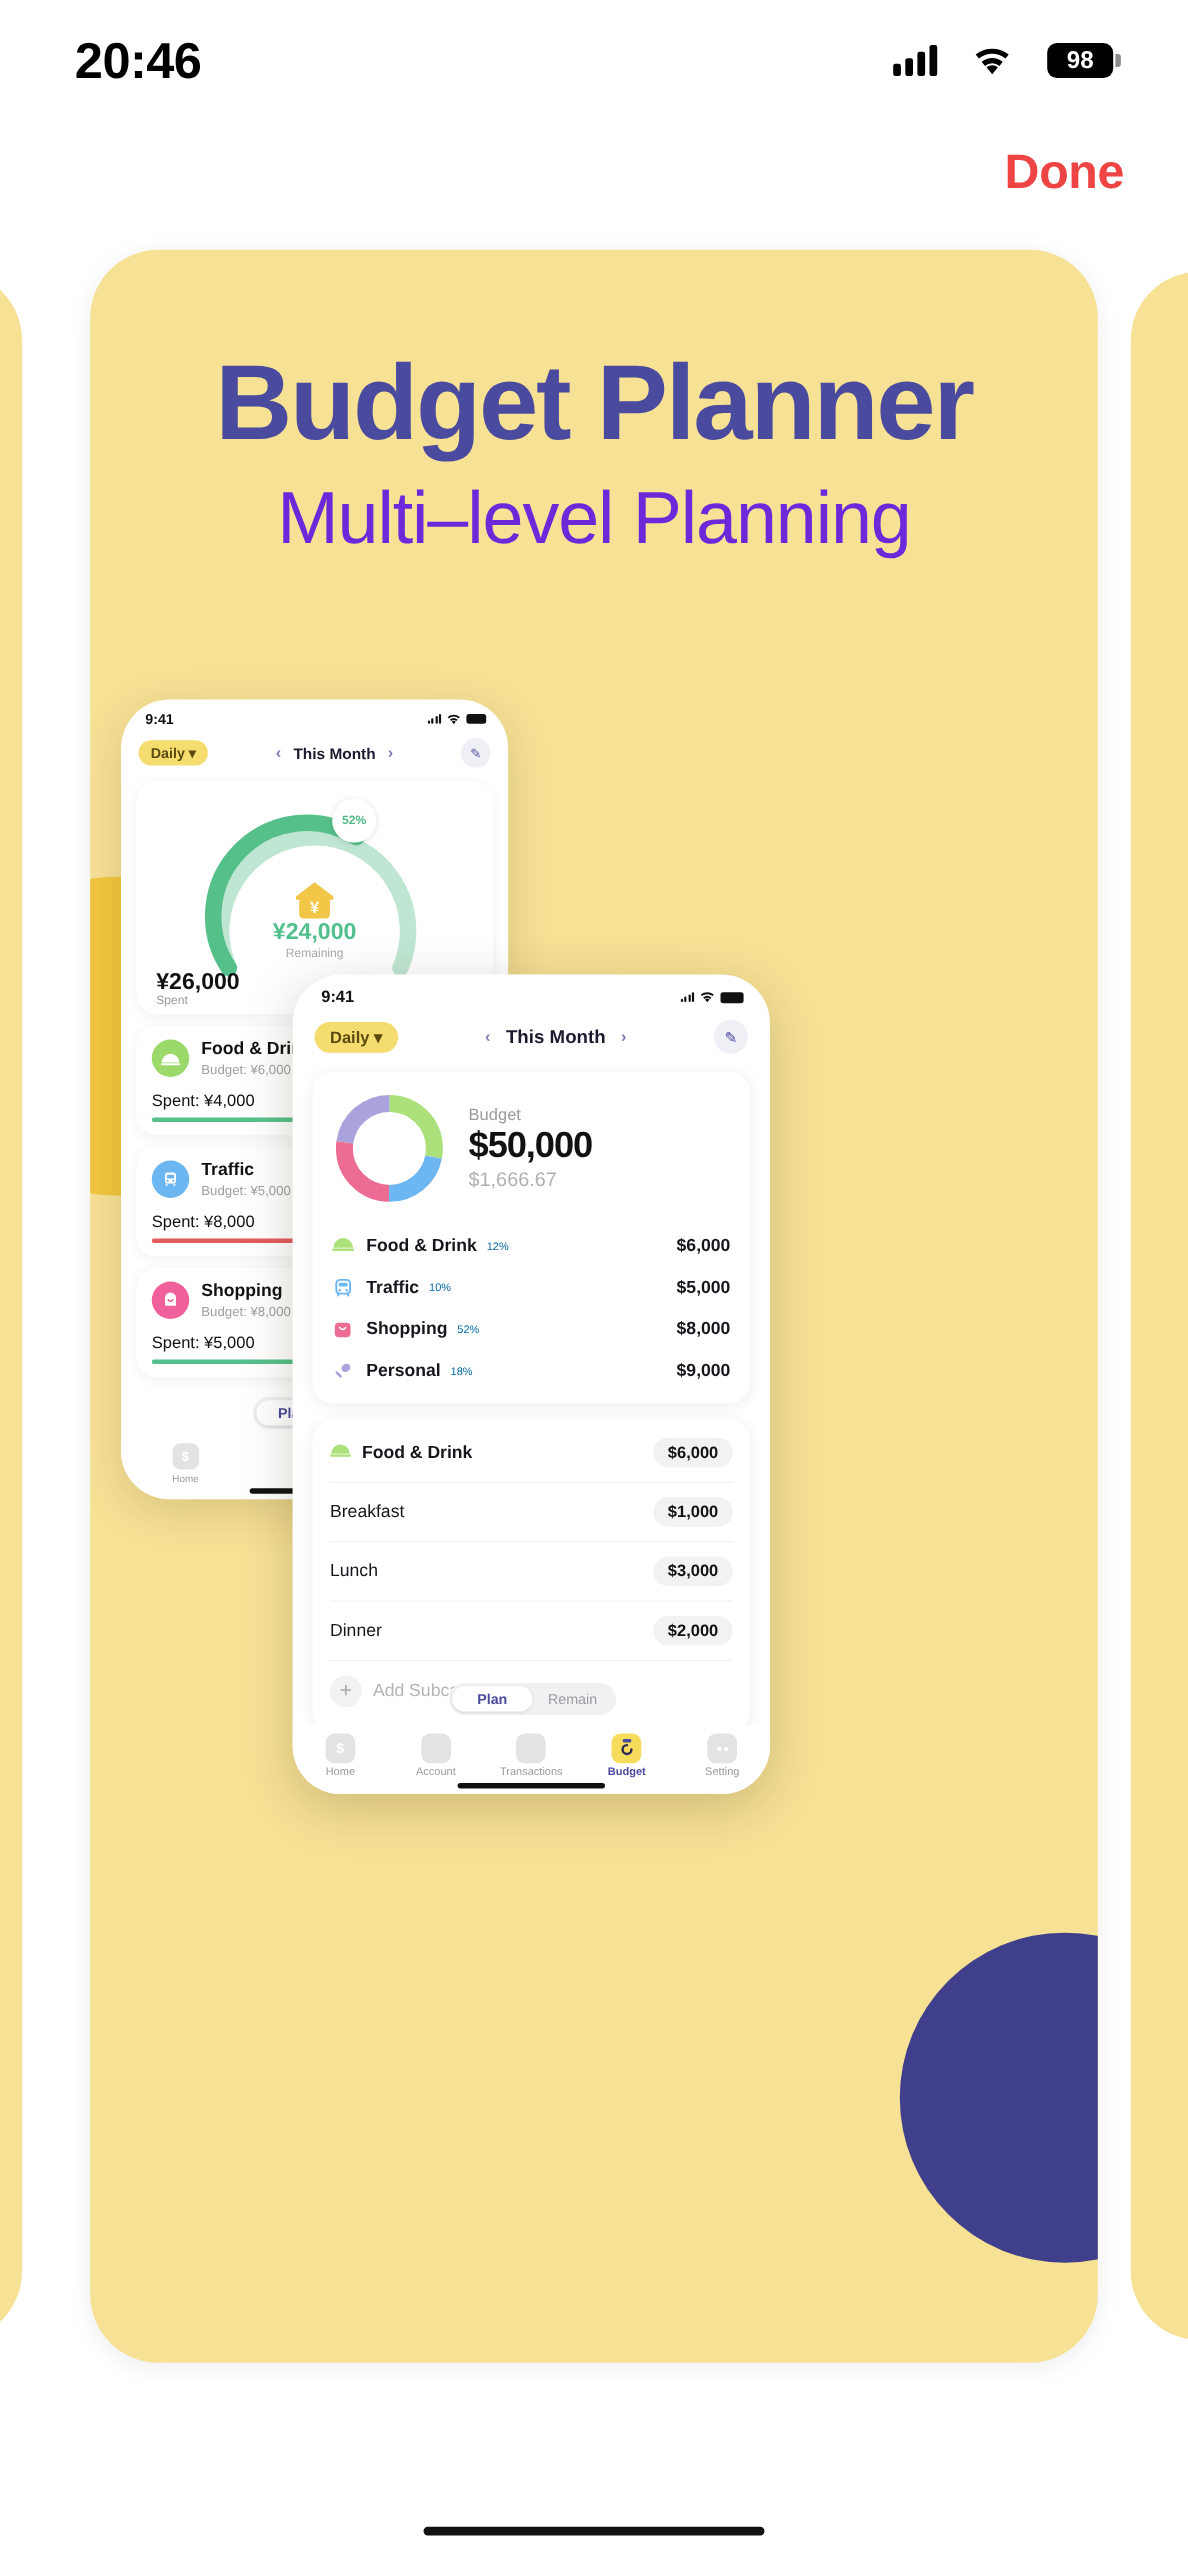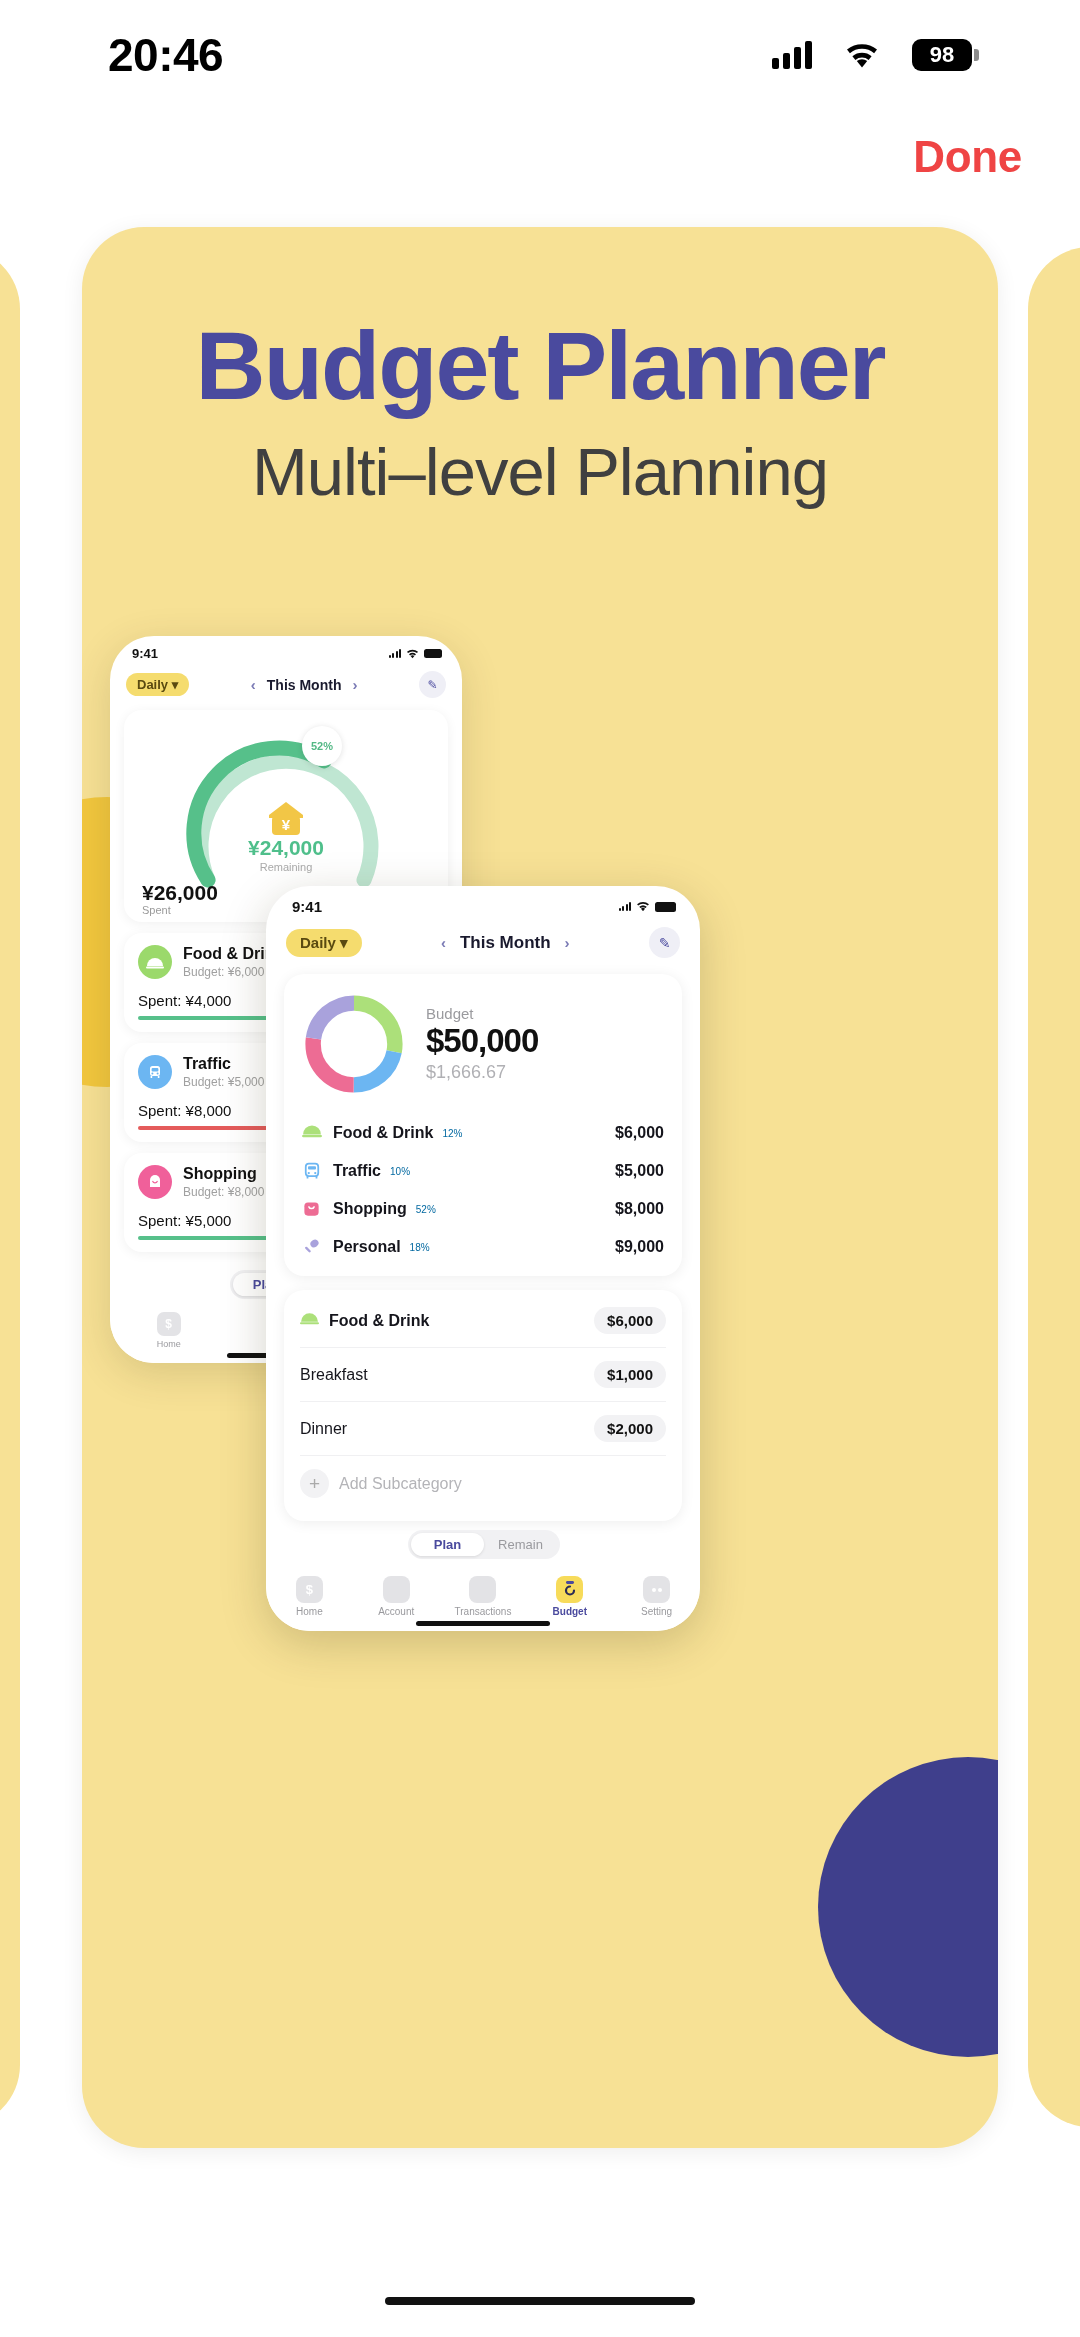--- a/index.html
+++ b/index.html
@@ -8,21 +8,21 @@
     font-family:"Liberation Sans", sans-serif;
     background:#ffffff;
     overflow:hidden;
     position:relative;
   }
 
   
   .statusbar{
     position:absolute; top:0; left:0; width:1080px; height:110px;
     display:flex; align-items:center; justify-content:space-between;
-    padding:0 108px;
+    padding:0 68px;
   }
   .sb-time{ font-size:46px; font-weight:600; color:#000; letter-spacing:-0.5px;
             font-family:"Liberation Sans", sans-serif; }
   .sb-right{ display:flex; align-items:center; gap:32px; }
   .sig{ display:flex; align-items:flex-end; gap:4px; height:28px; }
   .sig i{ display:block; width:7px; background:#000; border-radius:2px; }
   .sig i:nth-child(1){ height:11px; }
   .sig i:nth-child(2){ height:16px; }
   .sig i:nth-child(3){ height:22px; }
   .sig i:nth-child(4){ height:28px; }
@@ -63,21 +63,21 @@
   .blob.indigo{ right:-120px; top:1530px; width:300px; height:300px; background:#3F3F8C; }
 
   
   .headline{ position:absolute; left:0; top:0; width:916px; text-align:center;
              padding-top:90px; pointer-events:none; }
   .headline h1{
     font-size:97px; font-weight:700; color:#4A4A9E; letter-spacing:-2px;
     line-height:1.0;
   }
   .headline h2{
-    font-size:67px; font-weight:400; color:#404040; letter-spacing:-1px;
+    font-size:67px; font-weight:400; color:#6d28d9; letter-spacing:-1px;
     margin-top:24px; line-height:1.0;
   }
 
   
   .phone{
     position:absolute; background:#fff; border-radius:44px;
     box-shadow:0 10px 40px rgba(60,50,20,0.16);
     overflow:hidden;
   }
   .phone.back{ left:28px; top:409px; width:352px; height:727px; }
@@ -482,20 +482,24 @@
                 <rect x="0" y="10.5" width="18" height="2" rx="1" fill="#ACE07A"></rect>
               </svg></span>
           <span class="nm">Food &amp; Drink</span>
           <span class="pill">$6,000</span>
         </div>
         <div class="srow">
           <span class="nm">Breakfast</span>
           <span class="pill">$1,000</span>
         </div>
         <div class="srow">
+          <span class="nm">Lunch</span>
+          <span class="pill">$3,000</span>
+        </div>
+        <div class="srow">
           <span class="nm">Dinner</span>
           <span class="pill">$2,000</span>
         </div>
         <div class="srow add">
           <span class="plus">+</span>
           <span class="nm">Add Subcategory</span>
         </div>
       </div>
 
       <div class="tabbar">

